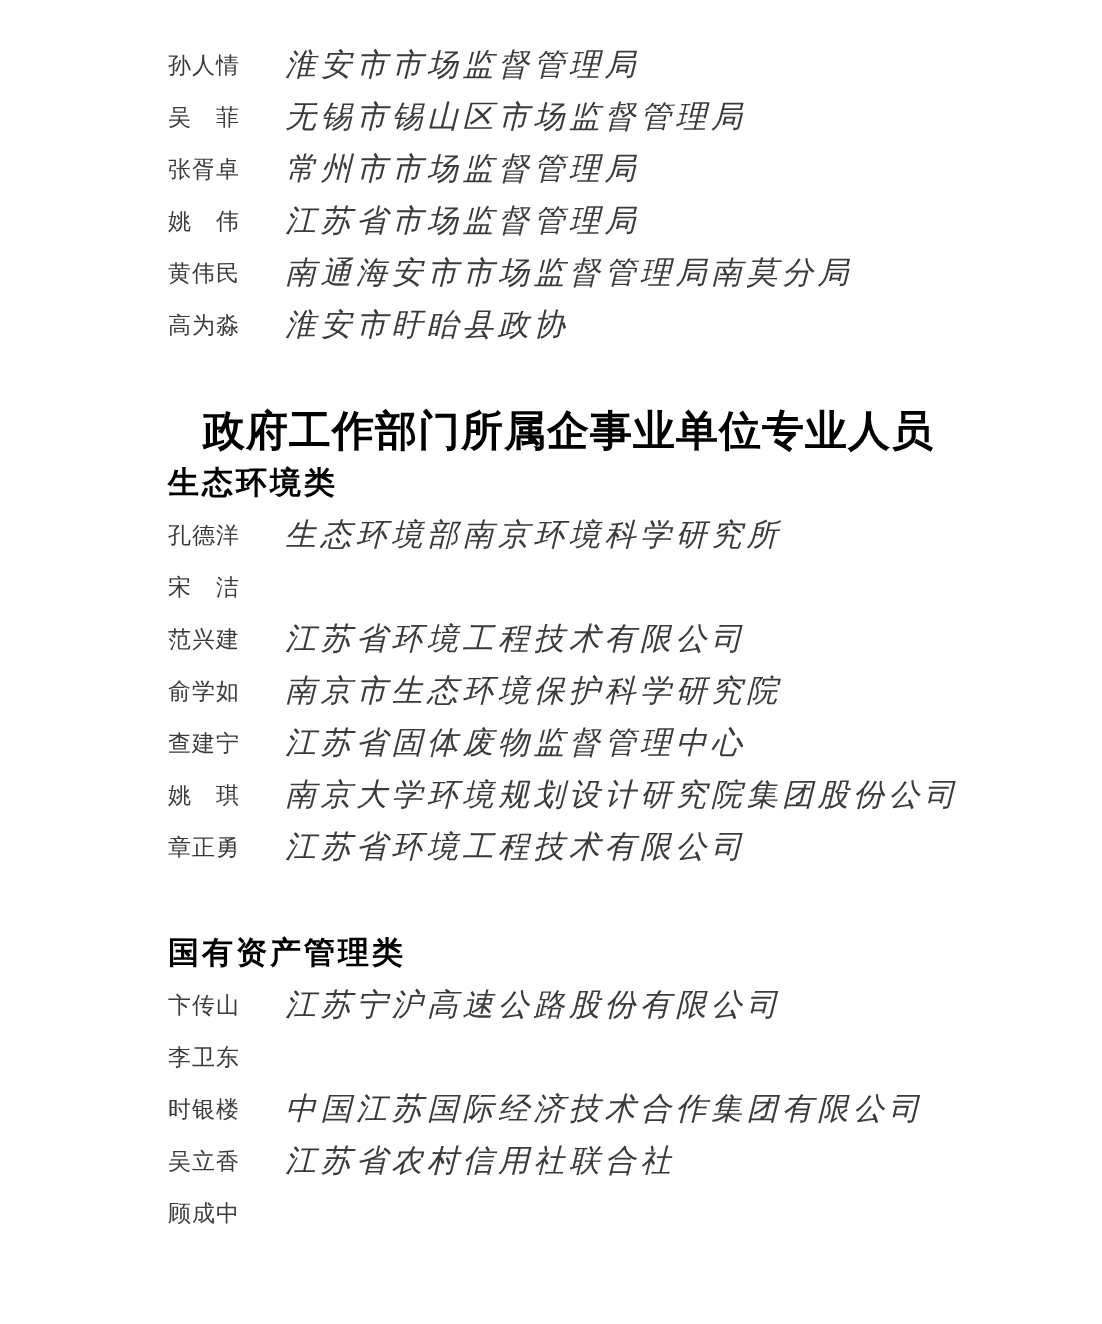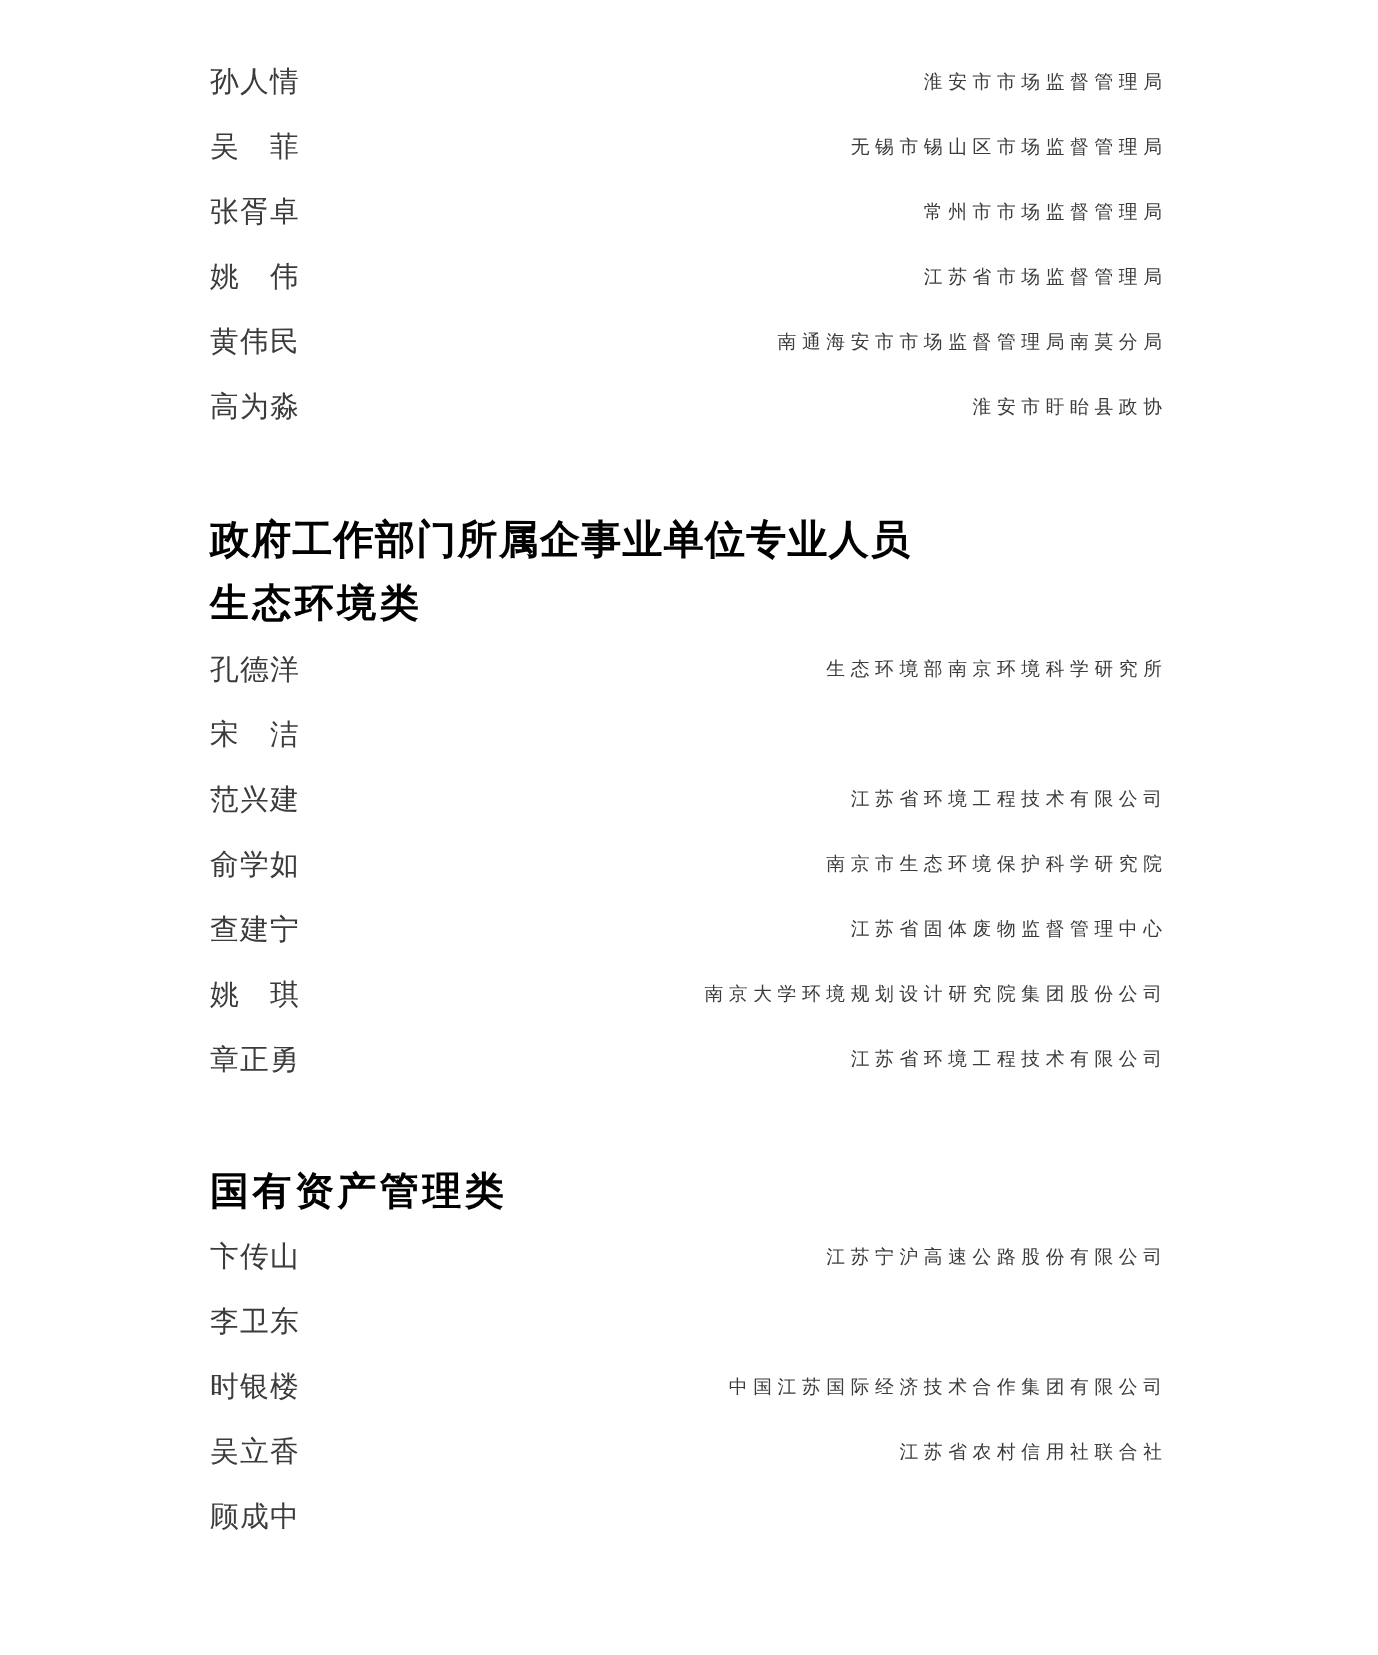--- a/index.html
+++ b/index.html
@@ -18,42 +18,42 @@
     font-family: "Liberation Serif", "DejaVu Serif", serif;
   }
   .roster {
     display: block;
   }
   .row {
     height: 52px;
     display: flex;
     align-items: center;
     color: #3b3b3b;
-    justify-content: space-between;
   }
   .person-name {
     flex: 0 0 117px;
     width: 117px;
     font-size: 23px;
     letter-spacing: 1px;
     white-space: pre;
   }
   .person-org {
-    font-size: 15px;
+    font-size: 31px;
     letter-spacing: 4.5px;
     white-space: nowrap;
+    font-style: italic;
   }
   .main-heading {
     margin: 54px 0 0 0;
     height: 52px;
     line-height: 52px;
-    text-align: left;
+    text-align: right;
     font-family: "Liberation Sans", "DejaVu Sans", sans-serif;
     font-weight: 700;
-    font-size: 32px;
+    font-size: 42px;
     color: #000000;
     letter-spacing: 1px;
     white-space: nowrap;
   }
   .category-heading {
     margin: 0;
     height: 52px;
     line-height: 52px;
     font-weight: 700;
     font-size: 31px;

